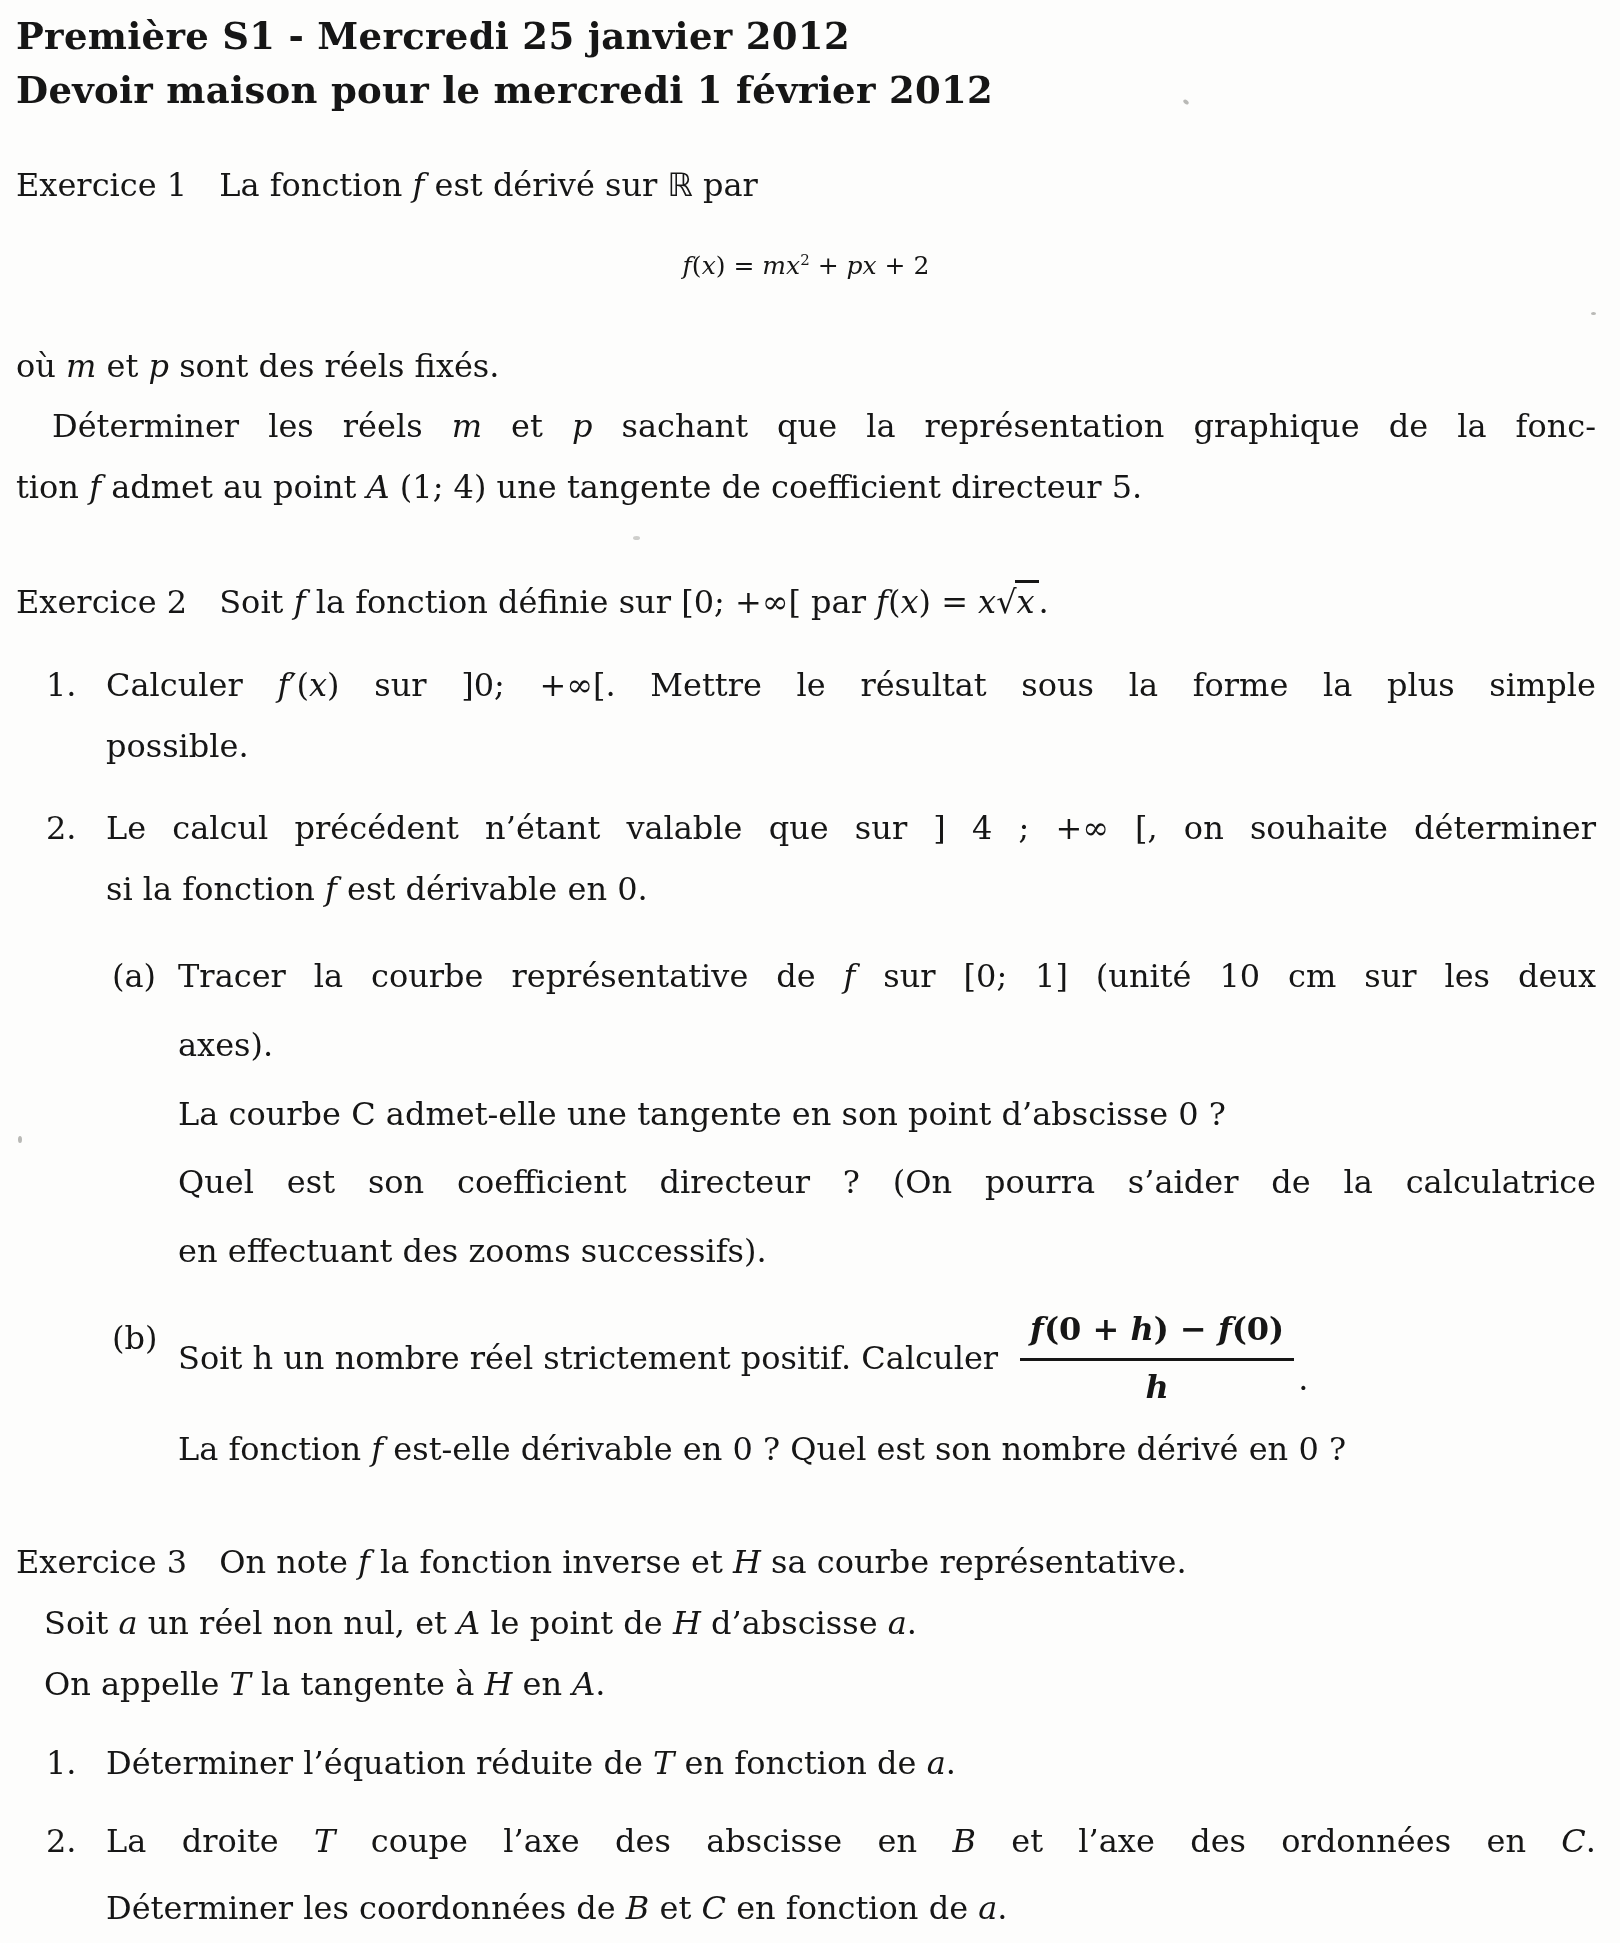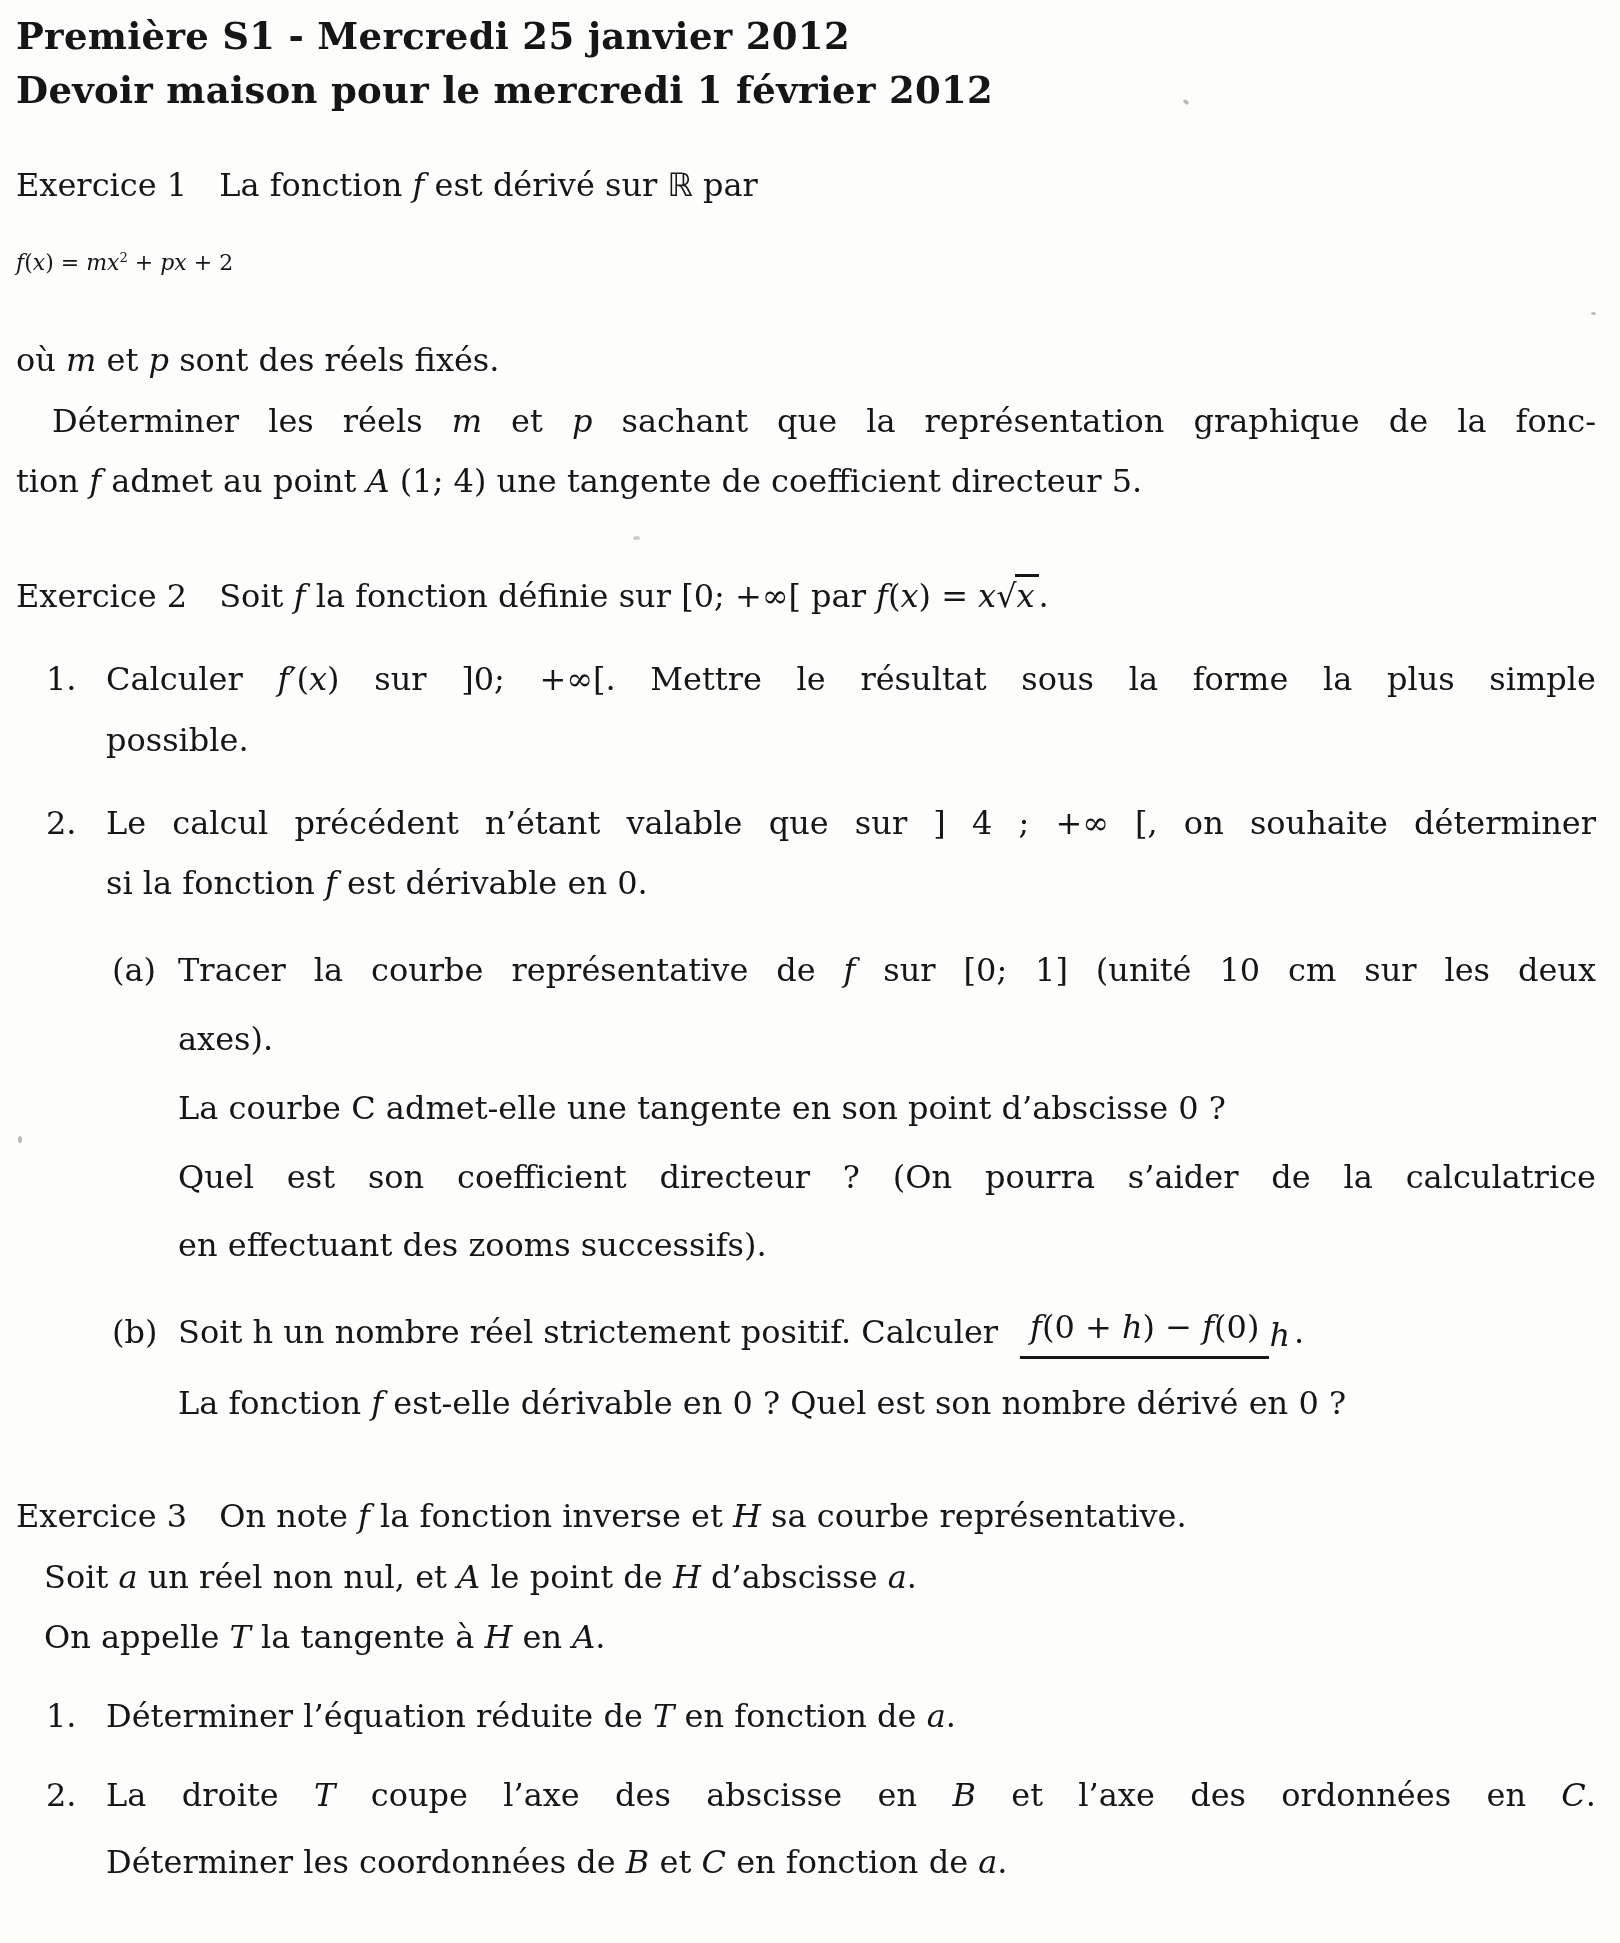--- a/index.html
+++ b/index.html
@@ -17,42 +17,42 @@
   
   .title{font-size:37px;font-weight:700;line-height:1.45;letter-spacing:.3px;}
   .doc-header{margin-bottom:38px;}
 
   
   .pline{white-space:normal;}
   .fill{text-align:justify;text-align-last:justify;}
   .indent{text-indent:36px;}
 
   
-  .equation{font-size:22px;margin:26px 0 46px 0;}
+  .equation{text-align:center;font-size:25px;margin:26px 0 46px 0;}
 
   
   .sec-ex2{margin-top:54px;}
   .sec-ex3{margin-top:52px;}
 
   
   .item{display:flex;margin-top:22px;padding-left:30px;}
   .item .marker{flex:none;width:60px;}
   .item .content{flex:1;min-width:0;}
   .item.sub{padding-left:96px;margin-top:26px;}
   .item.sub .marker{width:66px;}
   .item.sub .content .pline + .pline{margin-top:8px;}
 
   .ex3-para{padding-left:28px;}
   .sec-ex3 .item{margin-top:18px;}
   .sec-ex3 .item .content .pline + .pline{margin-top:6px;}
 
   
   .fracline{display:flex;align-items:center;flex-wrap:nowrap;}
   .fracline .lead{flex:none;}
-  .frac{display:inline-flex;align-items:center;margin-left:22px;line-height:1.35;}
+  .frac{display:inline-flex;flex-direction:column;align-items:center;margin-left:22px;line-height:1.35;font-weight:bold;}
   .frac .num{padding:0 10px 7px 10px;border-bottom:3px solid #161616;}
   .frac .den{padding-top:5px;}
   .fractail{align-self:flex-end;margin-left:4px;}
   .subb-p2{margin-top:10px;}
 
   
   .seg-r{font-style:normal;}
   .seg-i{font-style:italic;}
   .seg-b{font-weight:700;}
   .seg-bl{font-weight:400;margin-right:32px;}

